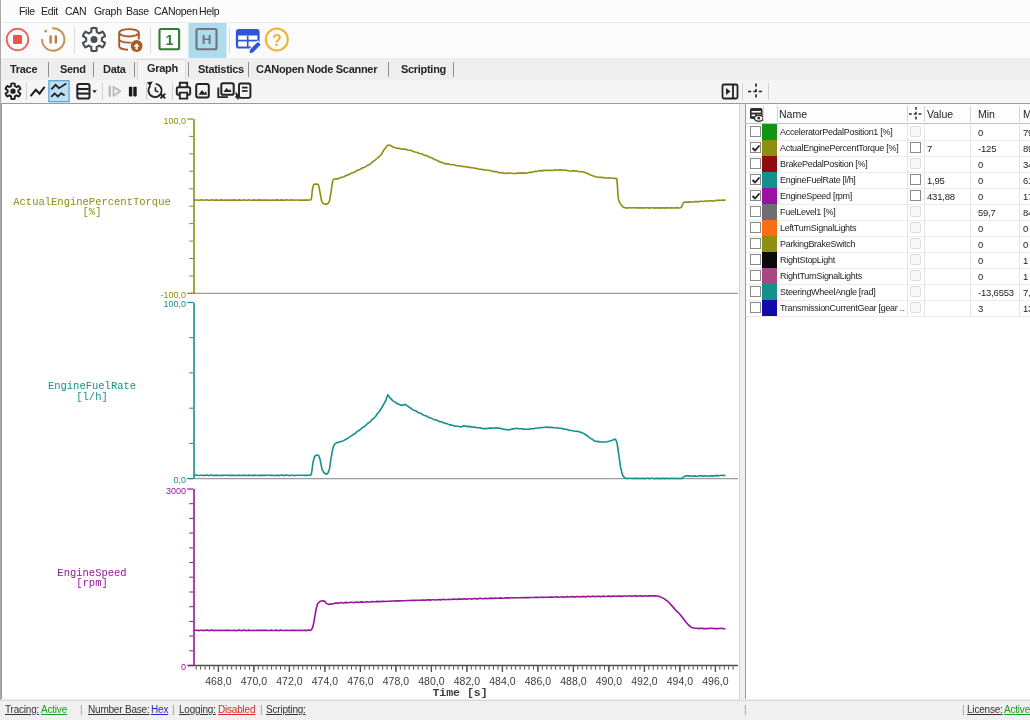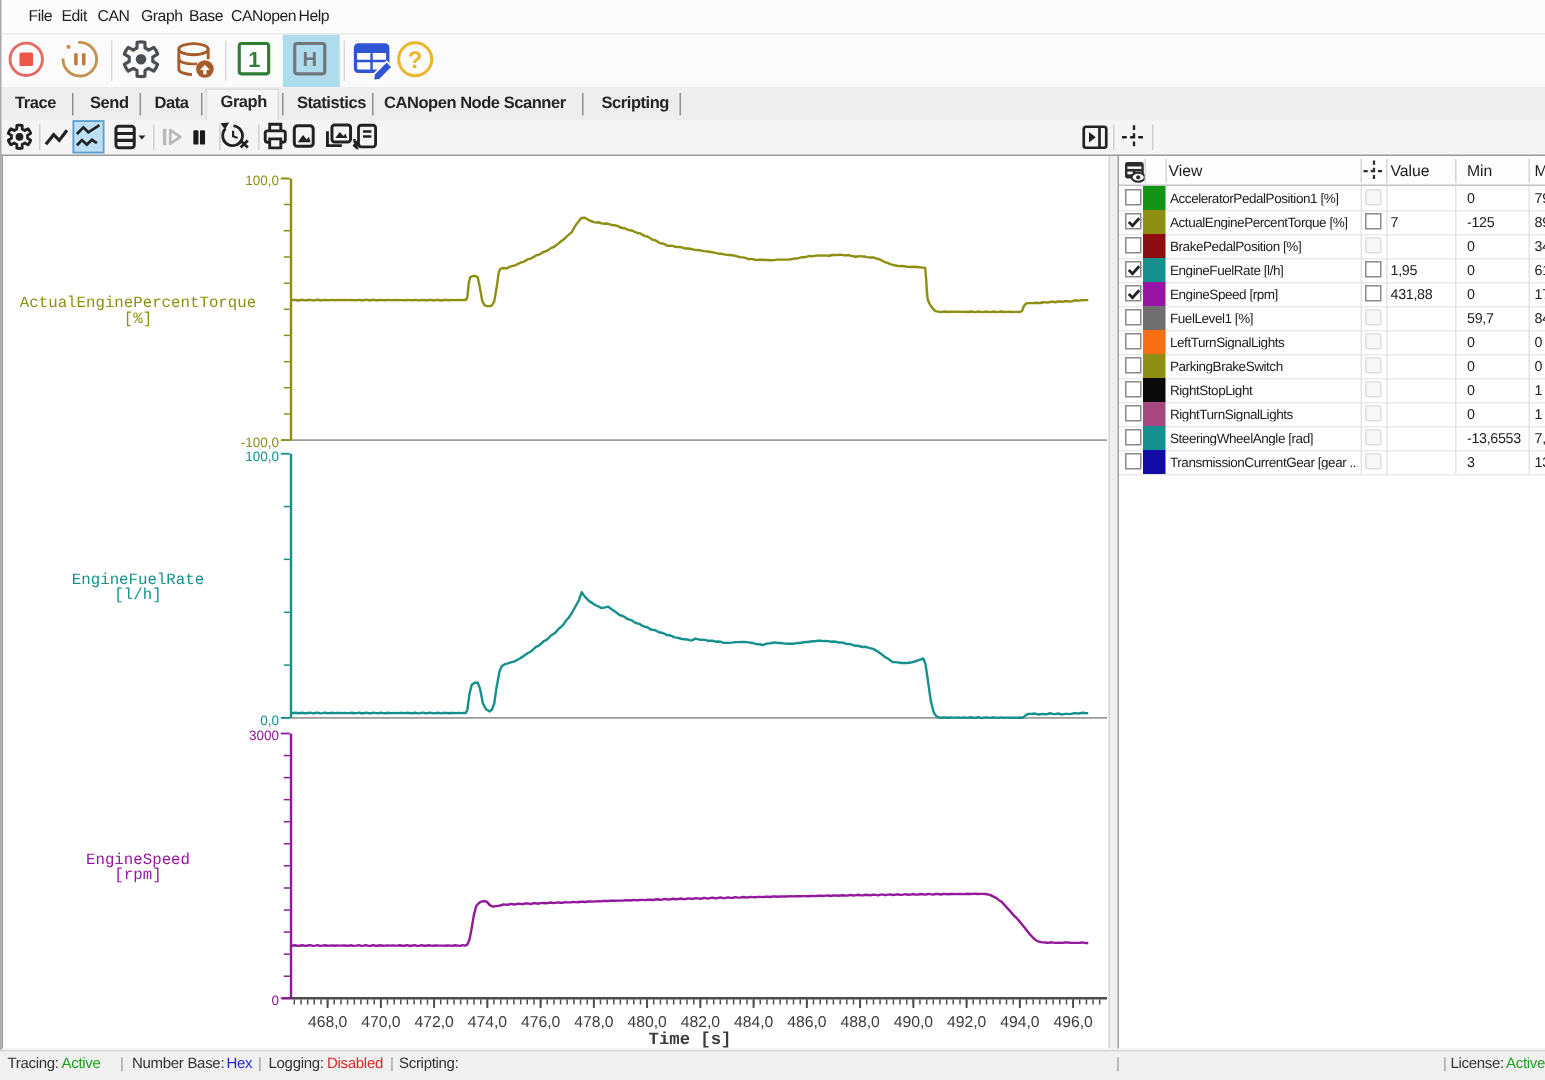--- a/index.html
+++ b/index.html
@@ -14,21 +14,21 @@
 #tabbar .sep { position:absolute; top:4px; width:1px; height:15px; background:#8f8f8f; }
 #seltab { position:absolute; left:137px; top:59px; width:49px; height:21px; background:#f5f5f5; border:1px solid #dcdcdc; border-bottom:none; }
 #seltab span { position:absolute; left:9px; top:2px; font-size:11px; font-weight:bold; color:#252525; letter-spacing:-0.3px; }
 #gtoolbar { position:absolute; left:0; top:80px; width:1030px; height:23px; background:#f5f5f5; }
 .gsep { position:absolute; top:3px; width:1px; height:17px; background:#d0d0d0; }
 #main { position:absolute; left:0; top:103px; width:1030px; height:597px; }
 #chartpanel { position:absolute; left:1px; top:1px; width:739px; height:595px; background:#ffffff; border-left:1px solid #9a9a9a; border-right:1px solid #d5d5d5; }
 #topline { position:absolute; left:0; top:0; width:1030px; height:1px; background:#9a9a9a; }
 #rightpanel { position:absolute; left:745px; top:1px; width:285px; height:595px; background:#ffffff; border-left:1px solid #9a9a9a; }
 #statusbar { position:absolute; left:0; top:700px; width:1030px; height:20px; background:#f0f0f0; border-top:1px solid #d7d7d7; font-size:10px; letter-spacing:-0.2px; color:#333333; }
-#statusbar span { position:absolute; top:3px; white-space:nowrap; }
+#statusbar span { position:absolute; top:3px; white-space:nowrap;text-decoration:underline; }
 .grid-row { position:absolute; left:0; width:323px; height:16px; }
 .grid-row .cb { position:absolute; left:4px; top:2px; width:11px; height:11px; background:#fff; border:1px solid #8a8a8a; }
 .grid-row .sw { position:absolute; left:16px; top:0; width:15px; height:16px; }
 .grid-row .nm { position:absolute; left:34px; top:2.5px; font-size:9px; color:#1c1c1c; white-space:nowrap; letter-spacing:-0.3px; width:125px; overflow:hidden; }
 .grid-row .vcb { position:absolute; left:164px; top:2px; width:11px; height:11px; }
 .grid-row .val { position:absolute; left:181px; top:2.5px; font-size:9.5px; color:#1c1c1c; letter-spacing:-0.2px; }
 .grid-row .min { position:absolute; left:232px; top:2.5px; font-size:9.5px; color:#1c1c1c; letter-spacing:-0.2px; }
 .grid-row .max { position:absolute; left:277px; top:2.5px; font-size:9.5px; color:#1c1c1c; letter-spacing:-0.2px; }
 .rowline { position:absolute; left:0; width:285px; height:1px; background:#ececec; }
 .colline { position:absolute; top:0; width:1px; background:#e4e4e4; }
@@ -357,21 +357,21 @@
   <div id="rightpanel">
     <div style="position:absolute;left:0;top:0;width:285px;height:20px;background:#fdfdfd;border-bottom:1px solid #c4c4c4">
         <svg width="16" height="16" viewBox="0 0 16 16" style="position:absolute;left:3px;top:3px">
           <rect x="1" y="1" width="12.5" height="11" rx="1.8" fill="#2d2d2d"></rect>
           <rect x="2.6" y="4" width="9.3" height="1.6" fill="#ffffff"></rect>
           <rect x="2.6" y="7.4" width="3.6" height="1.8" fill="#ffffff"></rect>
           <rect x="8" y="7.4" width="3.9" height="1.8" fill="#ffffff"></rect>
           <ellipse cx="9.8" cy="11.2" rx="4.4" ry="3" fill="#ffffff" stroke="#2d2d2d" stroke-width="1.4"></ellipse>
           <circle cx="9.8" cy="11.2" r="1.4" fill="#2d2d2d"></circle>
         </svg>
-        <span style="position:absolute;left:33px;top:4px;font-size:10.5px;color:#1c1c1c">View</span>
+        <span style="position:absolute;left:33px;top:4px;font-size:10.5px;color:#1c1c1c">Name</span>
         <svg width="16" height="16" viewBox="0 0 16 16" style="position:absolute;left:162px;top:2px">
           <path d="M8 1 V15 M1 8 H15" stroke="#2d2d2d" stroke-width="1.5" stroke-dasharray="2.8 2" fill="none"></path>
         </svg>
         <span style="position:absolute;left:181px;top:4px;font-size:10.5px;color:#1c1c1c">Value</span>
         <span style="position:absolute;left:232px;top:4px;font-size:10.5px;color:#1c1c1c">Min</span>
         <span style="position:absolute;left:277px;top:4px;font-size:10.5px;color:#1c1c1c">M</span>
         <div style="position:absolute;left:17px;top:2px;width:1px;height:16px;background:#d6d6d6"></div>
         <div style="position:absolute;left:31px;top:2px;width:1px;height:16px;background:#d6d6d6"></div>
         <div style="position:absolute;left:161px;top:2px;width:1px;height:16px;background:#d6d6d6"></div>
         <div style="position:absolute;left:178px;top:2px;width:1px;height:16px;background:#d6d6d6"></div>

